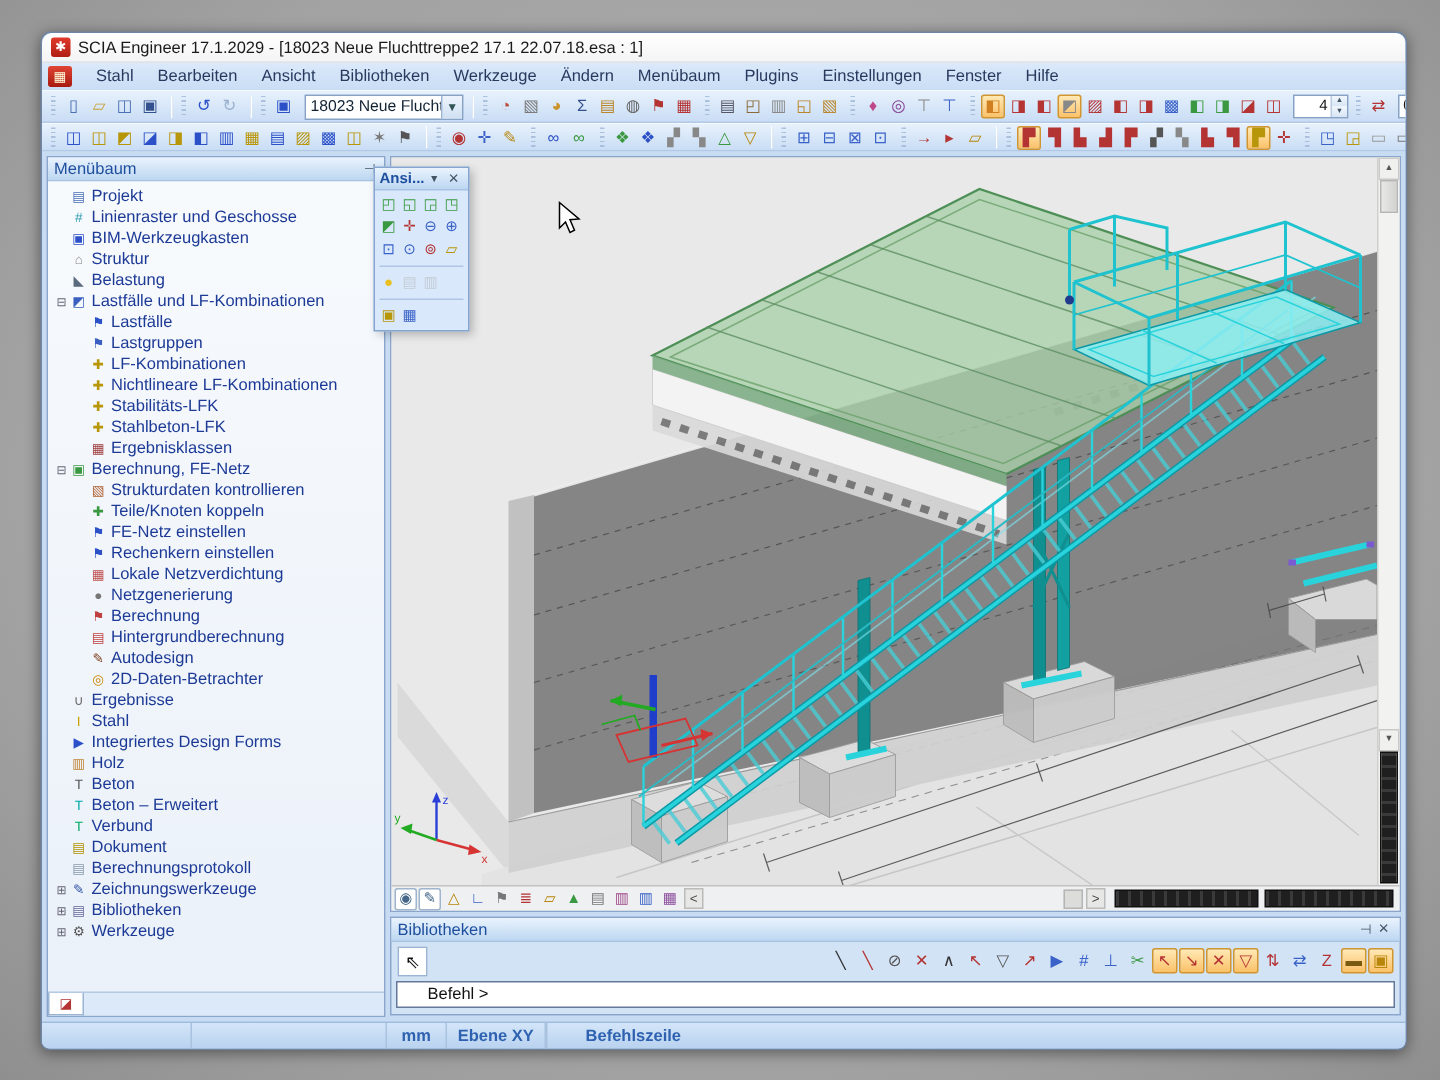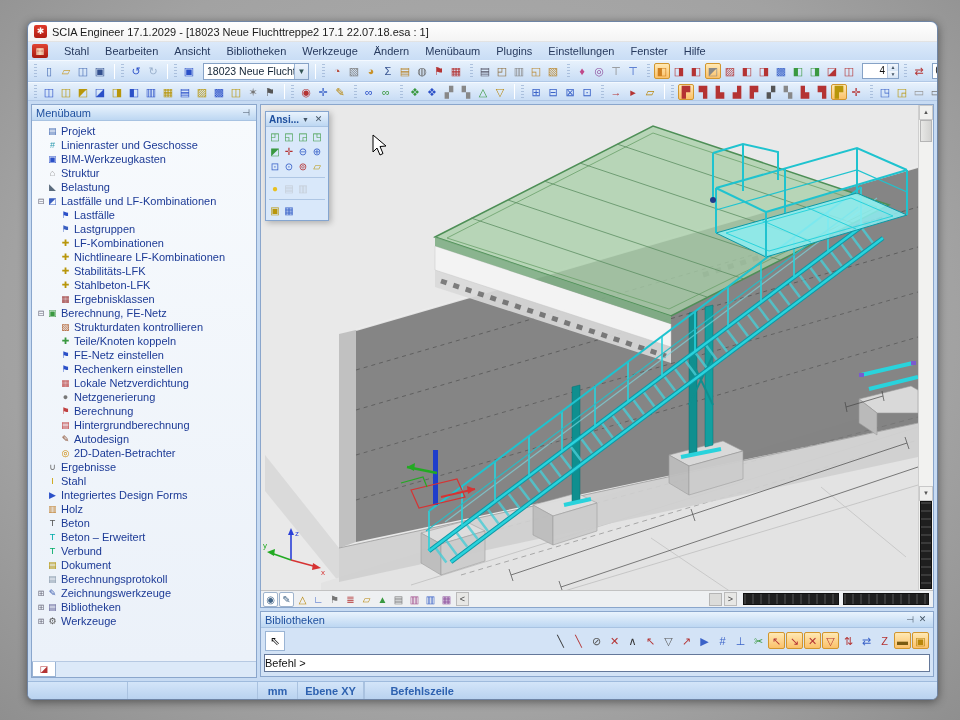--- a/index.html
+++ b/index.html
@@ -86,32 +86,32 @@
 
   
   .command{flex:none;height:66px;border:1px solid #8aa6cc;background:#d3e3f6;display:flex;flex-direction:column;}
   .cmd-body{flex:1;display:flex;align-items:flex-start;padding:3px 4px;}
   .cursorbtn{width:20px;height:20px;background:#fff;border:1px solid #9ab4d4;font-size:12px;line-height:18px;text-align:center;color:#111;}
   .cmdfill{flex:1;}
   .snaprow{display:flex;align-items:center;gap:1px;padding-top:1px;}
   .snaprow .icn{min-width:17px;height:17px;line-height:16px;font-size:11px;}
   .cmd-inputrow{height:22px;padding:0 3px 3px 3px;}
   .cmd-input{width:100%;height:18px;border:1px solid #64789a;background:#fff;font-family:"Liberation Sans",sans-serif;
-    font-size:11px;padding:0 0;color:#111;}
+    font-size:11px;padding:0 20px;color:#111;}
 
   
   .statusbar{height:18px;background:linear-gradient(#d3e5f9,#b9d2ef);border-top:1px solid #9fbbdd;
     display:flex;align-items:center;flex:none;color:#2e62b0;}
   .seg{height:100%;display:flex;align-items:center;padding:0 6px;border-right:1px solid #a9c2e0;white-space:nowrap;font-weight:bold;}
   .seg1{width:100px;} .seg2{width:130px;} .segmm{width:40px;justify-content:center;}
   .segpl{width:66px;justify-content:center;} .segst{flex:1;}
   .segright{width:96px;border-right:none;border-left:1px solid #a9c2e0;justify-content:flex-end;}
 
   
-  .palette{position:absolute;left:237px;top:89px;width:64px;background:#d9e8fa;border:1px solid #85a5cf;
+  .palette{position:absolute;left:221px;top:89px;width:64px;background:#d9e8fa;border:1px solid #85a5cf;
     box-shadow:2px 2px 6px rgba(0,0,0,.25);z-index:40;}
   .palette .panel-head{height:15px;padding:0 3px;}
   .palette .ptitle{font-size:10px;font-weight:bold;}
   .pal-grid{display:flex;flex-wrap:wrap;padding:2px 2px;width:100%;}
   .pal-grid .icn{min-width:14px;width:14px;height:15px;line-height:14px;font-size:10px;}
   .pal-sep{height:1px;background:#aec6e4;margin:1px 3px;}
 </style>
 </head>
 <body>
 

